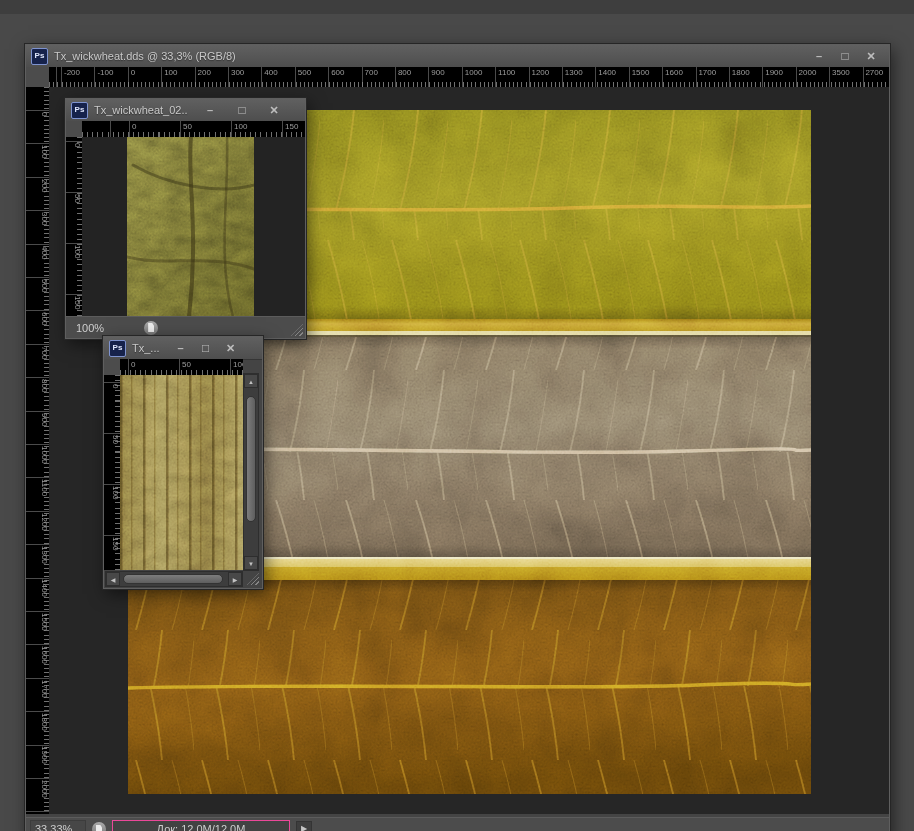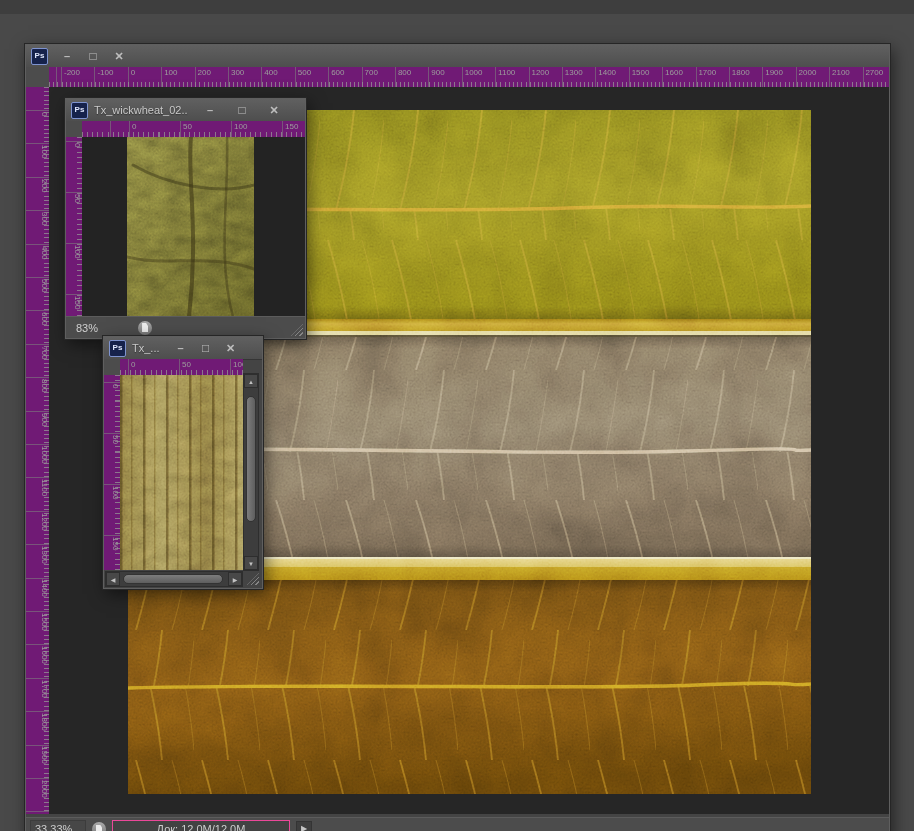--- a/index.html
+++ b/index.html
@@ -14,21 +14,21 @@
             background:linear-gradient(#606060,#4e4e4e);border-bottom:1px solid #353535;}
   .psicon{flex:none;width:15px;height:15px;border-radius:2px;background:#16224b;border:1px solid #7e93cf;
           color:#dfe7fd;font-size:8px;font-weight:bold;line-height:14px;text-align:center;}
   .wtitle{flex:1;color:#c9c9c9;font-size:11px;white-space:nowrap;overflow:hidden;text-shadow:0 1px 1px #333;}
   .wbtns{display:flex;flex:none;}
   .wbtn{width:26px;height:17px;text-align:center;color:#bdbdbd;font-size:11px;font-weight:bold;
         line-height:17px;}
   .wbtn.max{font-size:12px;}
 
   
-  .ruler{position:absolute;background:#701a75;overflow:hidden;}
+  .ruler{position:absolute;background:#000000;overflow:hidden;}
   .ruler.h{border-bottom:1px solid #313131;}
   .ruler.v{border-right:1px solid #313131;}
   .ruler.h::after{content:"";position:absolute;left:0;right:0;bottom:0;height:5px;
       background:repeating-linear-gradient(90deg,rgba(150,150,150,.75) 0 1px,transparent 1px var(--minor));}
   .ruler.v::after{content:"";position:absolute;top:0;bottom:0;right:0;width:5px;
       background:repeating-linear-gradient(180deg,rgba(150,150,150,.75) 0 1px,transparent 1px var(--minor));}
   .ruler.h::before{content:"";position:absolute;inset:0;
       background:repeating-linear-gradient(90deg,rgba(125,125,125,.6) 0 1px,transparent 1px var(--major));
       background-position:var(--off) 0;}
   .ruler.v::before{content:"";position:absolute;inset:0;
@@ -163,20 +163,21 @@
       <feColorMatrix type="matrix" values="0.32 0.32 0.32 0 0 0.32 0.32 0.32 0 0 0.32 0.32 0.32 0 0 0 0 0 0 1"></feColorMatrix>
     </filter>
   </defs>
 </svg>
 
 <div class="topshade"></div>
 
 <div class="win" style="left:25px;top:20px;width:865px;height:797px;">
   <div class="titlebar">
     <div class="psicon">Ps</div>
+    <div class="wtitle">Tx_wickwheat.dds @ 33,3% (RGB/8)</div>
     <div class="wbtns">
       <div class="wbtn">–</div>
       <div class="wbtn max">□</div>
       <div class="wbtn">✕</div>
     </div>
   </div>
 
   <div class="rcorner" style="left:0;top:22px;width:23px;height:20px;"></div>
   <div class="ruler h" style="--minor:4.18px;--major:33.4px;--off:12px;left:23px;top:22px;right:0;height:20px;">
     <div class="rlabels h">
@@ -196,21 +197,21 @@
         <div class="rcell">1100</div>
         <div class="rcell">1200</div>
         <div class="rcell">1300</div>
         <div class="rcell">1400</div>
         <div class="rcell">1500</div>
         <div class="rcell">1600</div>
         <div class="rcell">1700</div>
         <div class="rcell">1800</div>
         <div class="rcell">1900</div>
         <div class="rcell">2000</div>
-        <div class="rcell">2100</div>
+        <div class="rcell">3500</div>
         <div class="rcell">2700</div>
       </div>
   </div>
   <div class="ruler v" style="--minor:4.18px;--major:33.4px;--off:23px;left:0;top:42px;width:23px;height:727px;">
     <div class="rlabels v">
         <div class="rcell">0</div>
         <div class="rcell">100</div>
         <div class="rcell">200</div>
         <div class="rcell">300</div>
         <div class="rcell">400</div>
@@ -324,21 +325,21 @@
       <g fill="none" stroke-linecap="round">
         <path d="M64,0 C60,40 72,92 62,180" stroke-width="4" opacity="0.55" stroke="#363013"></path>
         <path d="M6,28 C40,48 92,58 127,48" stroke-width="3" opacity="0.45" stroke="#363013"></path>
         <path d="M0,120 C40,130 84,116 127,132" stroke-width="3" opacity="0.4" stroke="#363013"></path>
         <path d="M100,0 C102,60 90,120 106,180" stroke-width="2.5" opacity="0.4" stroke="#363013"></path>
       </g>
     </svg>
   </div>
 
   <div class="statusbar" style="height:22px;">
-    <div style="color:#cfcfcf;font-size:11px;padding-left:6px;">83%</div>
+    <div style="color:#cfcfcf;font-size:11px;padding-left:6px;">100%</div>
     <div class="docicon" style="margin-left:34px;"></div>
     <div class="grip"></div>
   </div>
 </div>
 
 <div class="win" style="left:103px;top:312px;width:160px;height:253px;">
   <div class="titlebar" style="height:22px;">
     <div class="psicon">Ps</div>
     <div class="wtitle">Tx_...</div>
     <div class="wbtns" style="margin-right:14px;">

